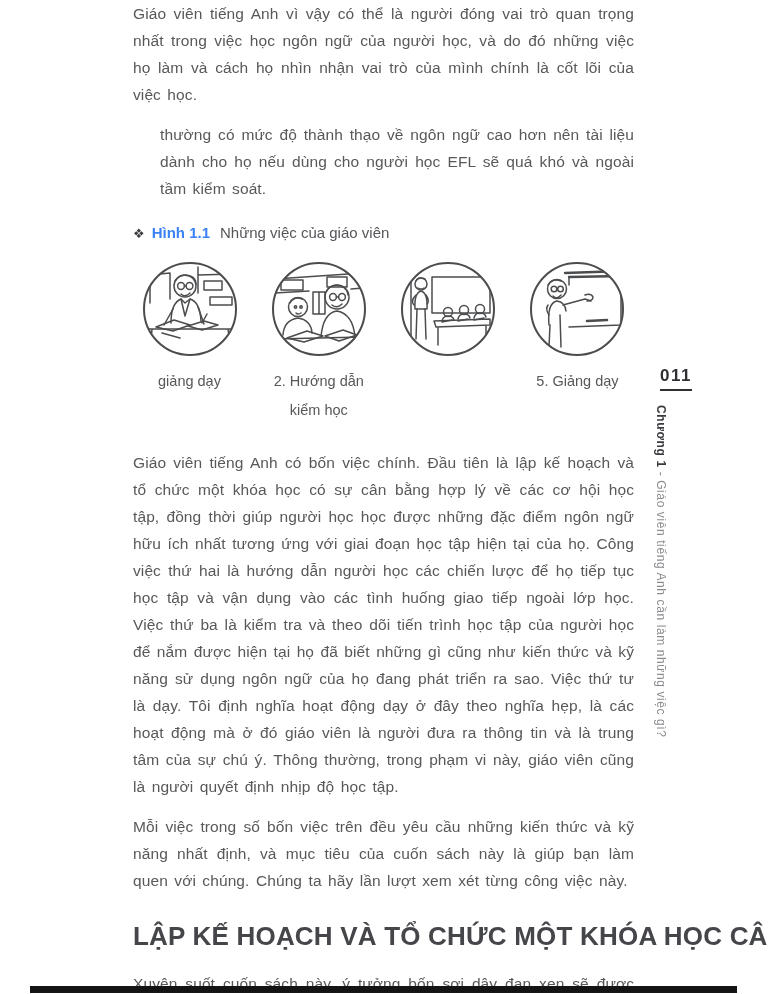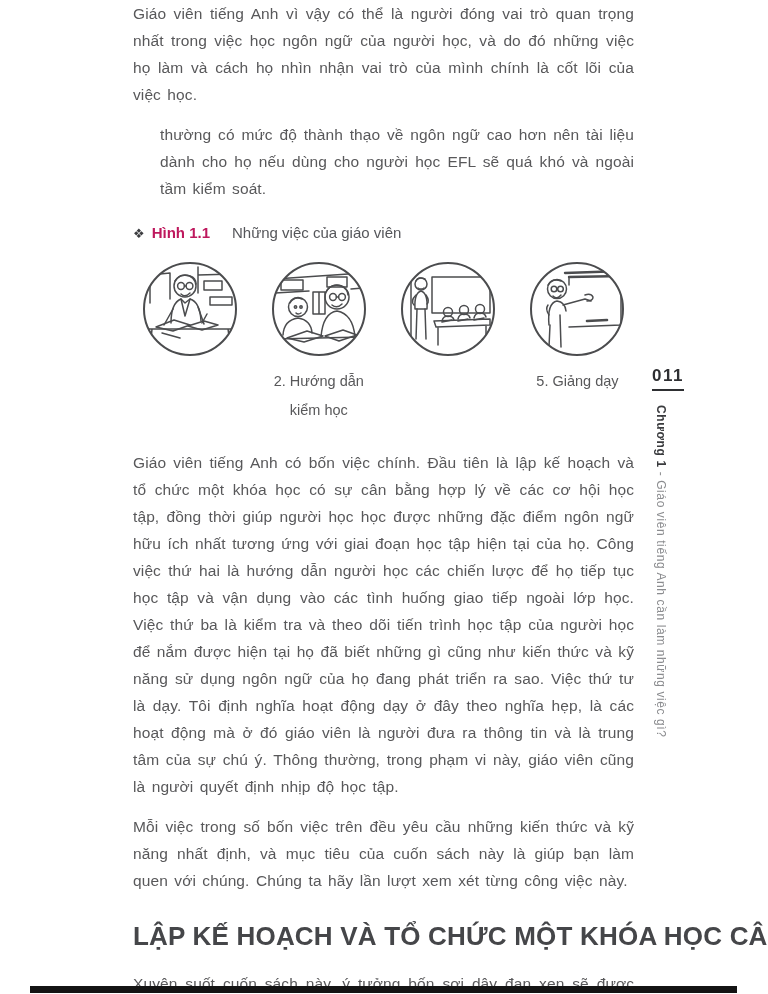--- a/index.html
+++ b/index.html
@@ -26,21 +26,21 @@
     margin-left:27px;margin-right:0;
     width:474px;
   }
   .para1{margin-top:72px;}
   
   .fig-caption{
     margin:20px 0 8px 0;
     font-size:15px;line-height:22px;
   }
   .fig-caption .marker{color:#3c3d40;font-size:13px;margin-right:7px;}
-  .fig-caption .figlabel{font-weight:bold;color:#be185d;margin-right:22px;text-align:center;}
+  .fig-caption .figlabel{font-weight:bold;color:#3b82f6;margin-right:10px;text-align:center;}
   .fig-caption .figtext{color:#55565a;}
   
   .figure-row{
     display:flex;
     margin:14px 0 0 -8px;
     width:517px;
     justify-content:space-between;
   }
   .fig-item{width:129px;text-align:center;}
   .fig-item svg{display:block;margin:0 auto;}
@@ -59,21 +59,21 @@
   
   .sidebar{
     position:absolute;left:648px;top:366px;width:60px;
   }
   .page-num{
     font-size:17px;font-weight:bold;color:#2e2f32;
     letter-spacing:1.5px;
     border-bottom:2.5px solid #2e2f32;
     padding-bottom:3px;
     width:fit-content;
-    margin-left:4px;
+    margin-left:12px;
   }
   .chapter-vertical{
     margin-top:14px;margin-left:6px;
     writing-mode:vertical-rl;
     text-orientation:mixed;
     font-size:12px;
     letter-spacing:.6px;
     height:300px;
     white-space:nowrap;
   }
@@ -126,20 +126,21 @@
             <path d="M33 50 L24 66 M58 48 L64 65"></path>
             <path d="M8 70 L92 70 M12 70 L10 92 M88 70 L91 92"></path>
             <path d="M16 68 L34 61 L50 66 L33 72 Z"></path>
             <path d="M48 67 L64 62 L78 66 L62 71 Z"></path>
             <path d="M22 74 L40 79"></path>
             <path d="M62 64 L67 55"></path>
           </g>
           <circle cx="50" cy="50" r="46" fill="none" stroke="#4b4c4e" stroke-width="2"></circle>
         </svg>
         <div class="fig-label">
+          <div>giảng dạy</div>
         </div>
       </div>
 
       <div class="fig-item">
         <svg width="100" height="100" viewBox="0 0 100 100">
           <defs>
               <clipPath id="c2">
                 <circle cx="50" cy="50" r="46"></circle>
               </clipPath>
             </defs>

